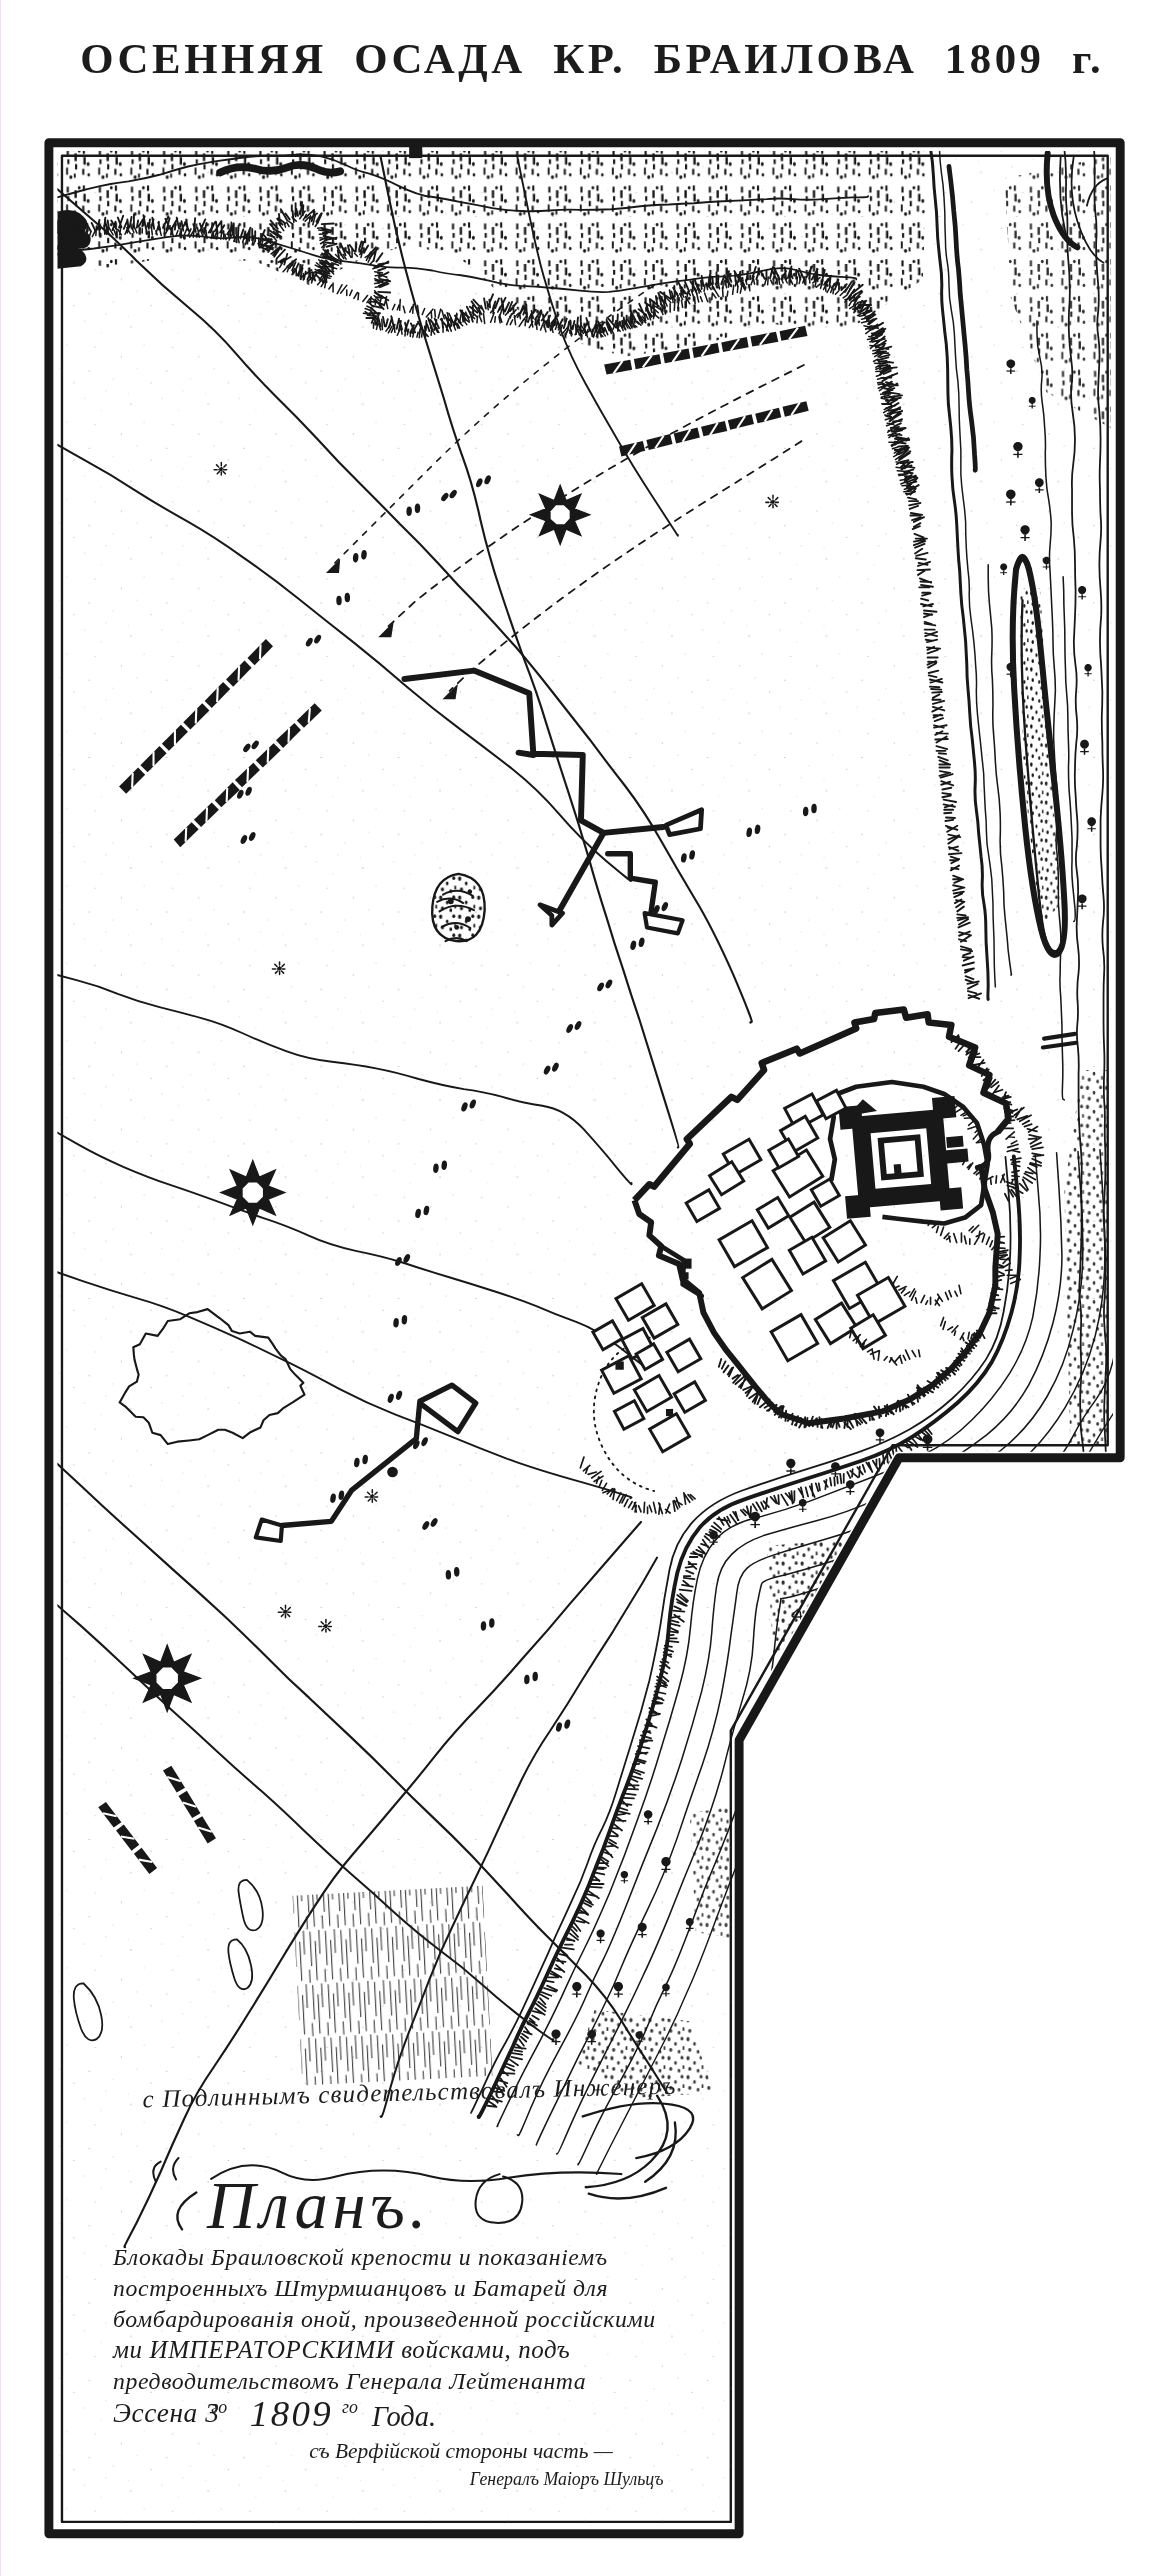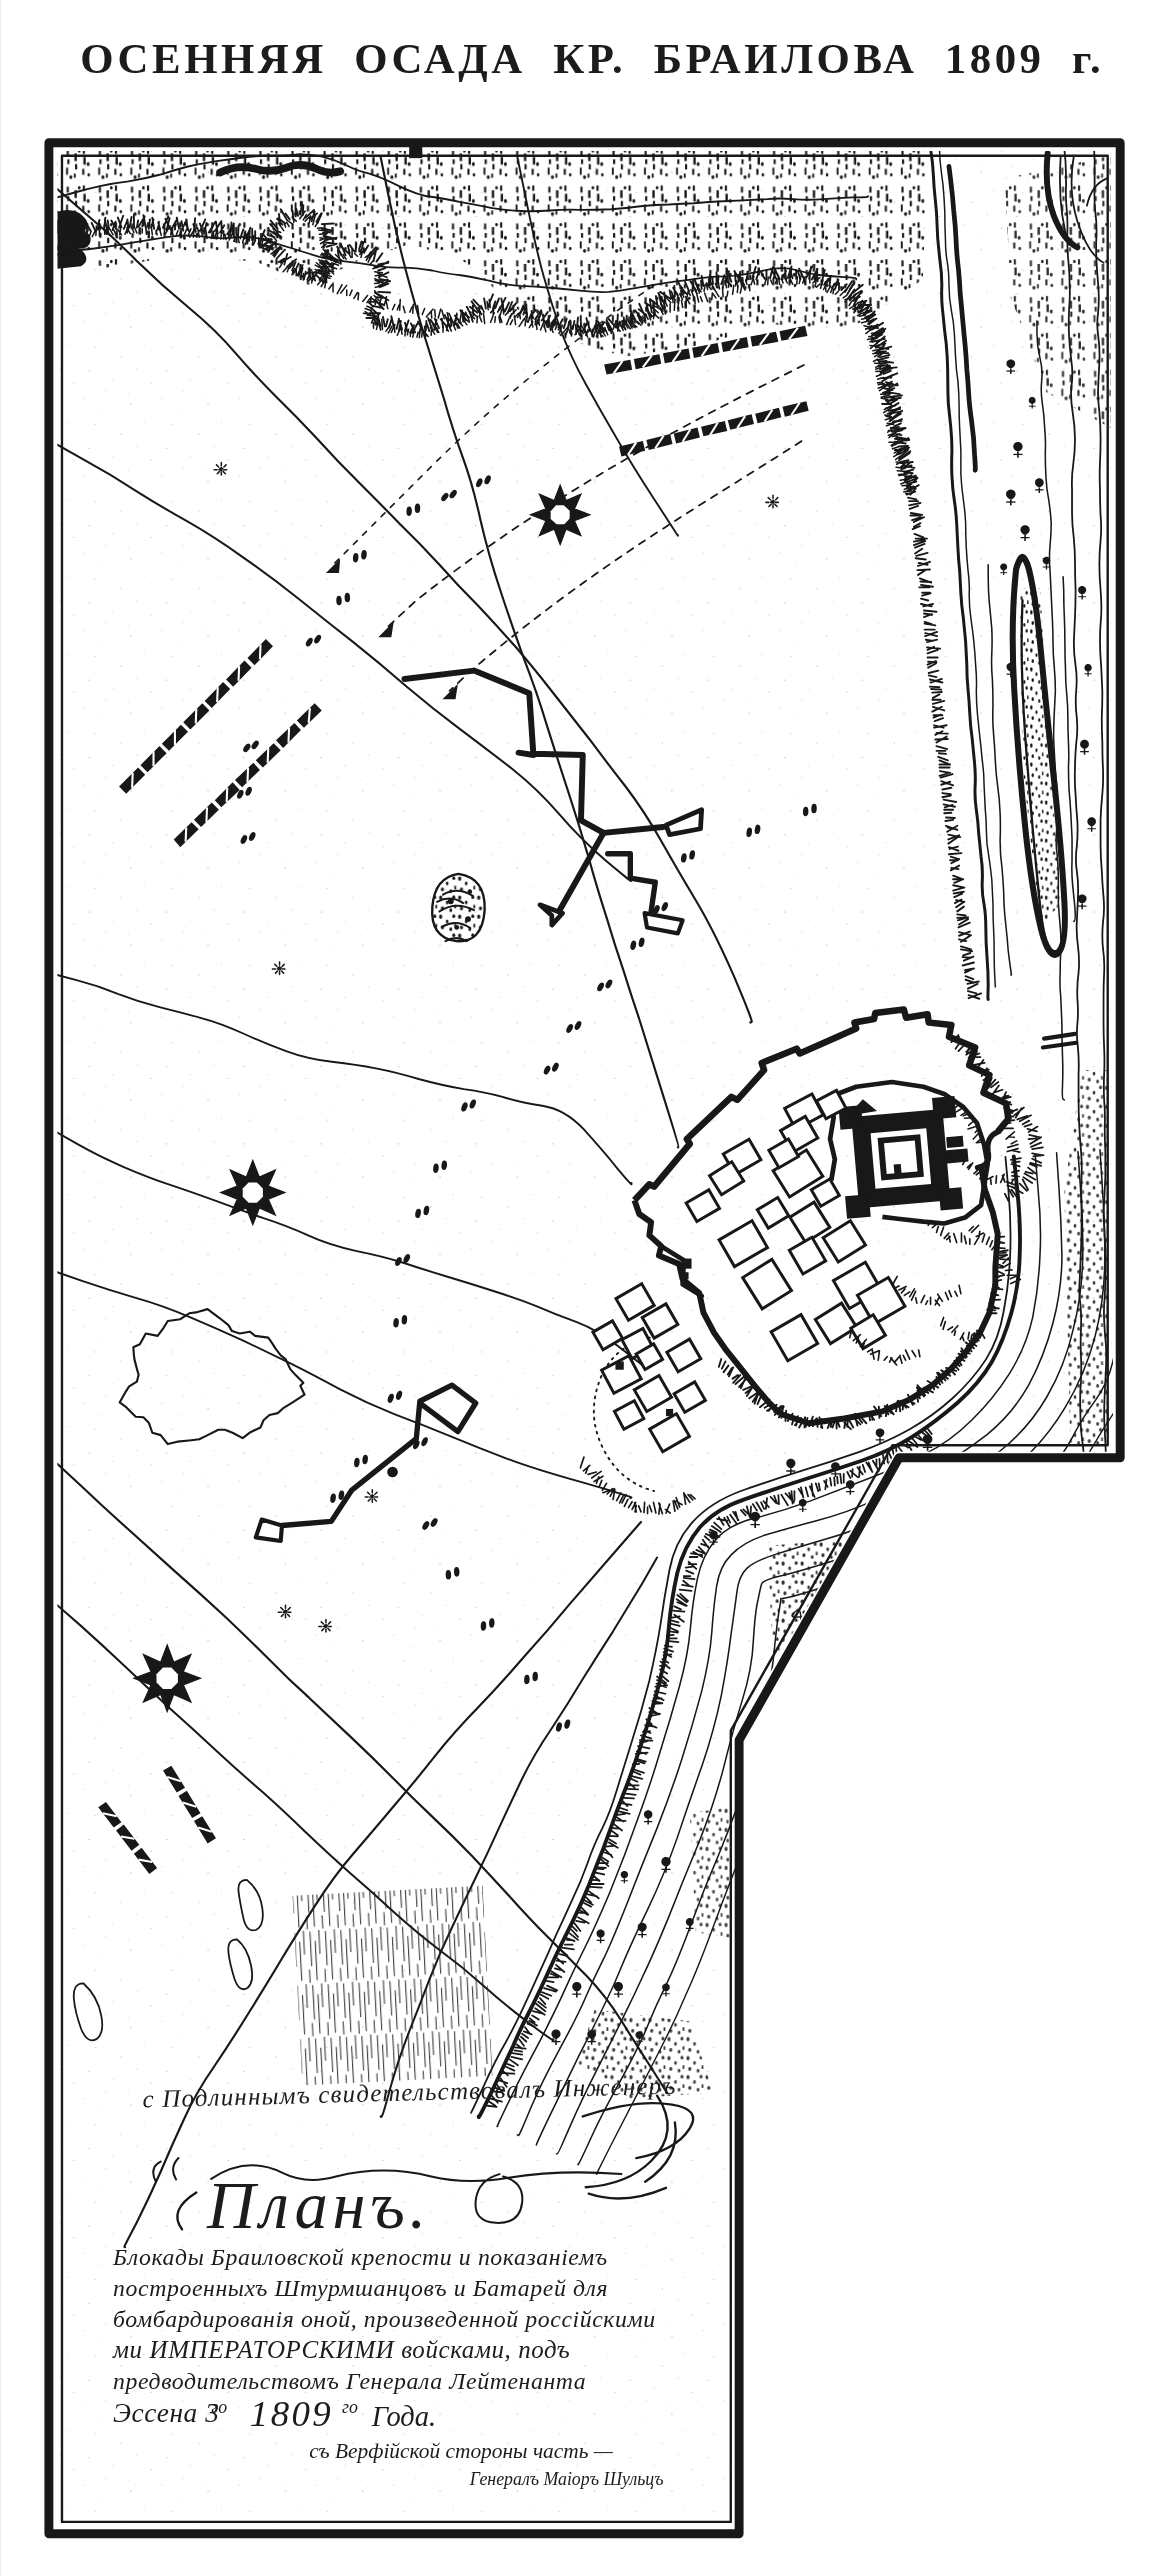--- a/index.html
+++ b/index.html
@@ -1,14 +1,14 @@
 <!DOCTYPE html>
 <html style="font-size:9.5px"><head><meta charset="utf-8"><style>
 html,body{margin:0;padding:0;background:#fff;}
-.pg{position:relative;width:1156px;height:2576px;background:#0ea5e9;overflow:hidden;}
+.pg{position:relative;width:1156px;height:2576px;background:#a21caf;overflow:hidden;}
 svg{position:absolute;left:0;top:0;}
 text{font-family:"Liberation Serif", serif;fill:#1c1c1c;}
 </style></head><body>
 <div class="pg">
 <svg width="1156" height="2576" viewBox="0 0 1944 4333">
 <defs>
 <pattern id="stipF" width="54" height="62" patternUnits="userSpaceOnUse">
  <g fill="#181818">
  <rect x="4" y="4" width="3.6" height="10"></rect>
             <rect x="5" y="20" width="3.6" height="8"></rect>

